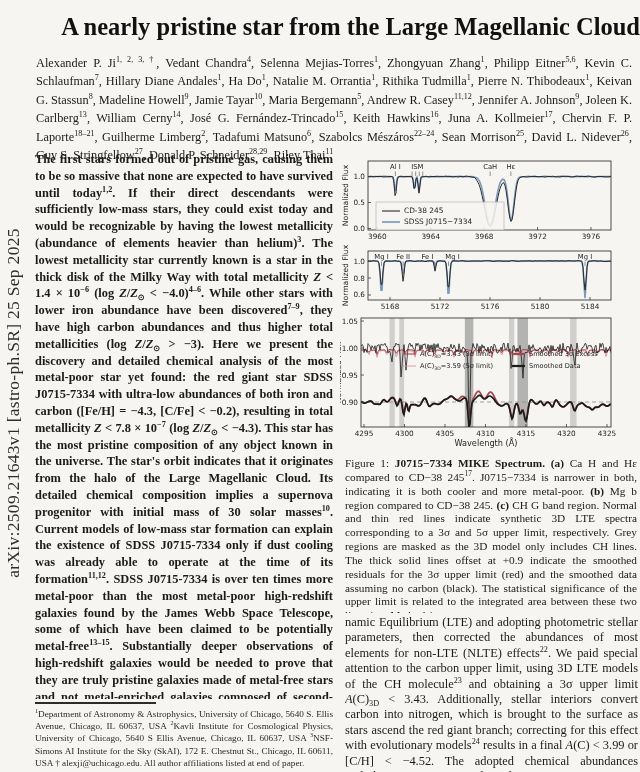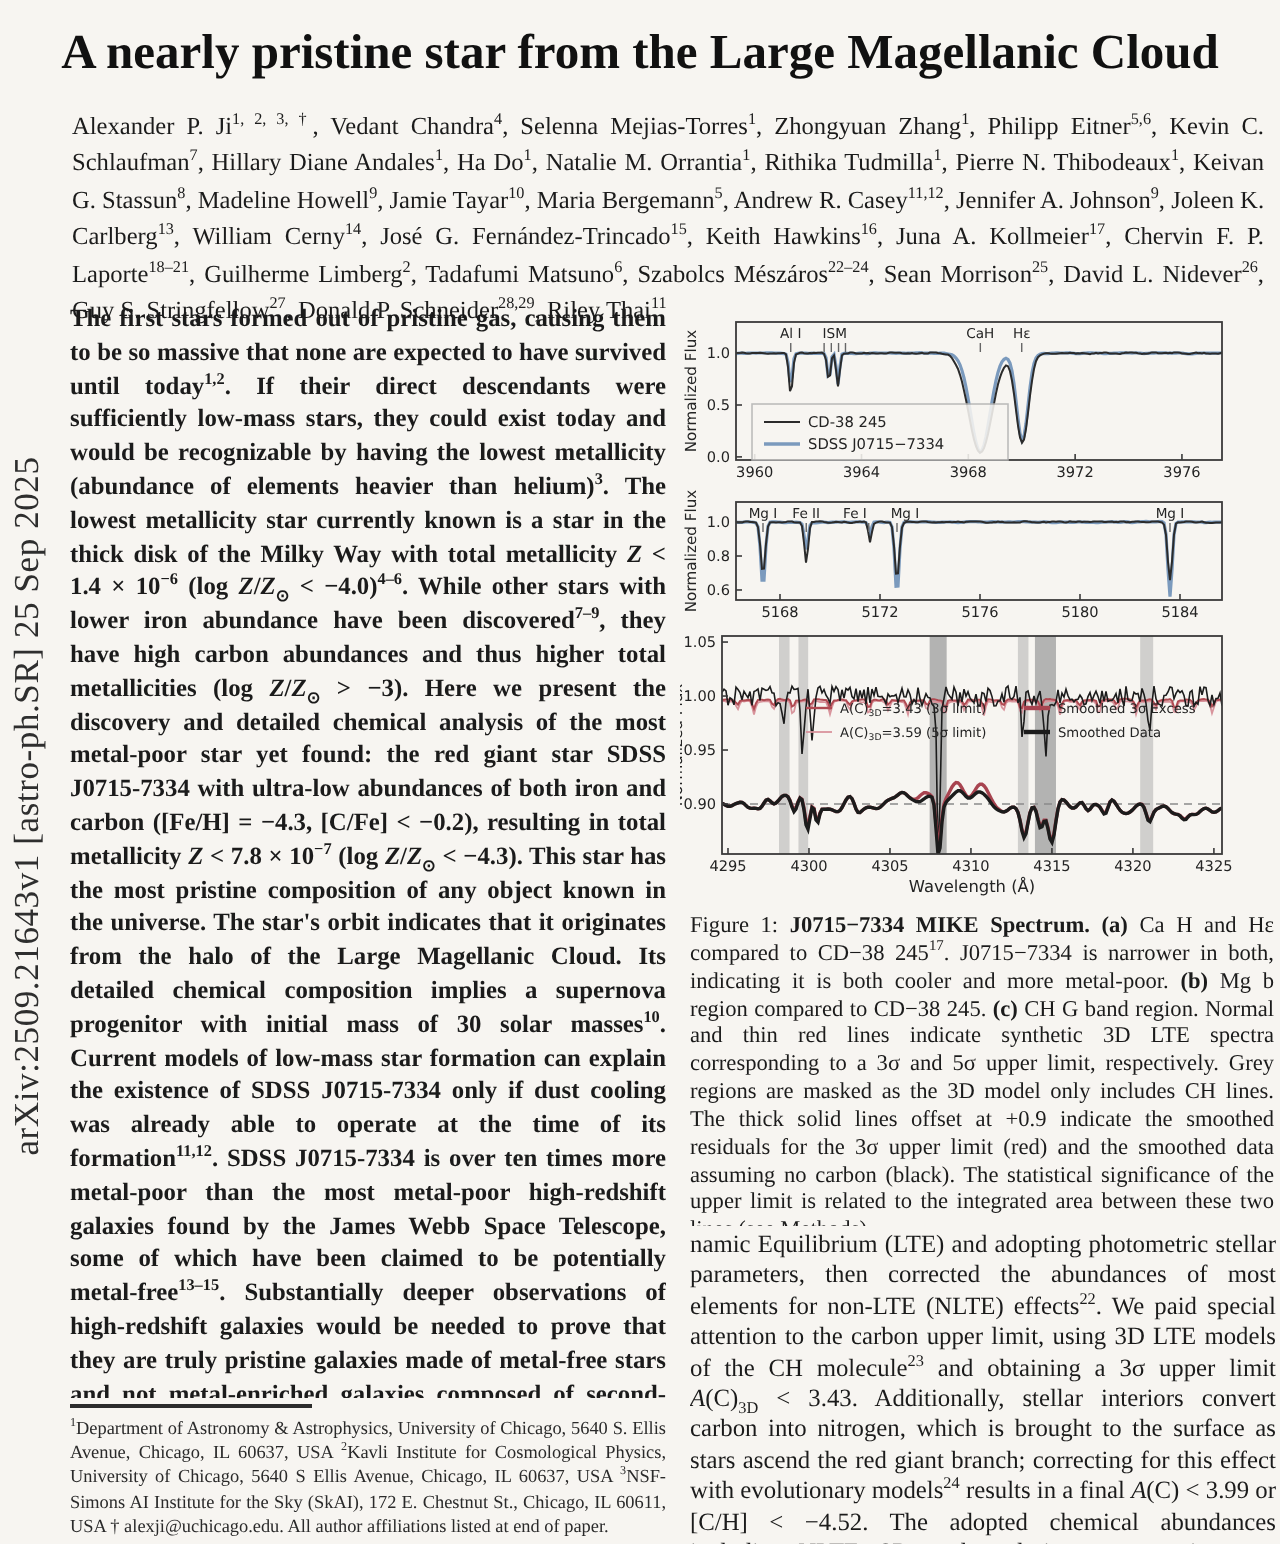--- a/index.html
+++ b/index.html
@@ -1,21 +1,21 @@
 <!DOCTYPE html>
 <html><head>
 <meta charset="utf-8">
 <style>
   html,body{margin:0;padding:0;}
   .page{position:relative;width:640px;height:772px;background:#f7f5f1;overflow:hidden;
         font-family:"Liberation Serif", serif;color:#1b1b1b;}
   .arxiv{position:absolute;left:3px;top:657px;width:508px;transform-origin:0 0;
          transform:rotate(-90deg);text-align:center;font-size:17.5px;color:#2e2e2e;
          letter-spacing:0.3px;white-space:nowrap;}
-  .title{position:absolute;left:0;right:0;top:13px;text-align:center;
+  .title{position:absolute;left:0;right:0;top:13px;text-align:right;
          font-size:24.5px;font-weight:bold;color:#111;}
   .authors{position:absolute;left:36px;top:54px;width:596px;font-size:12.3px;
            line-height:1.5;text-align:justify;}
   .colL{position:absolute;left:35px;top:151px;width:298px;height:548px;overflow:hidden;}
   .abstract{font-weight:bold;font-size:12.4px;line-height:16.8px;text-align:justify;margin:0;}
   .figwrap{position:absolute;left:340px;top:150px;width:300px;height:308px;}
   .figcap{position:absolute;left:345px;top:457px;width:292px;height:156px;overflow:hidden;
           font-size:11.3px;line-height:13.85px;text-align:justify;}
   .rbody{position:absolute;left:345px;top:615px;width:293px;height:157px;overflow:hidden;
          font-size:12.4px;line-height:15.4px;text-align:justify;}

